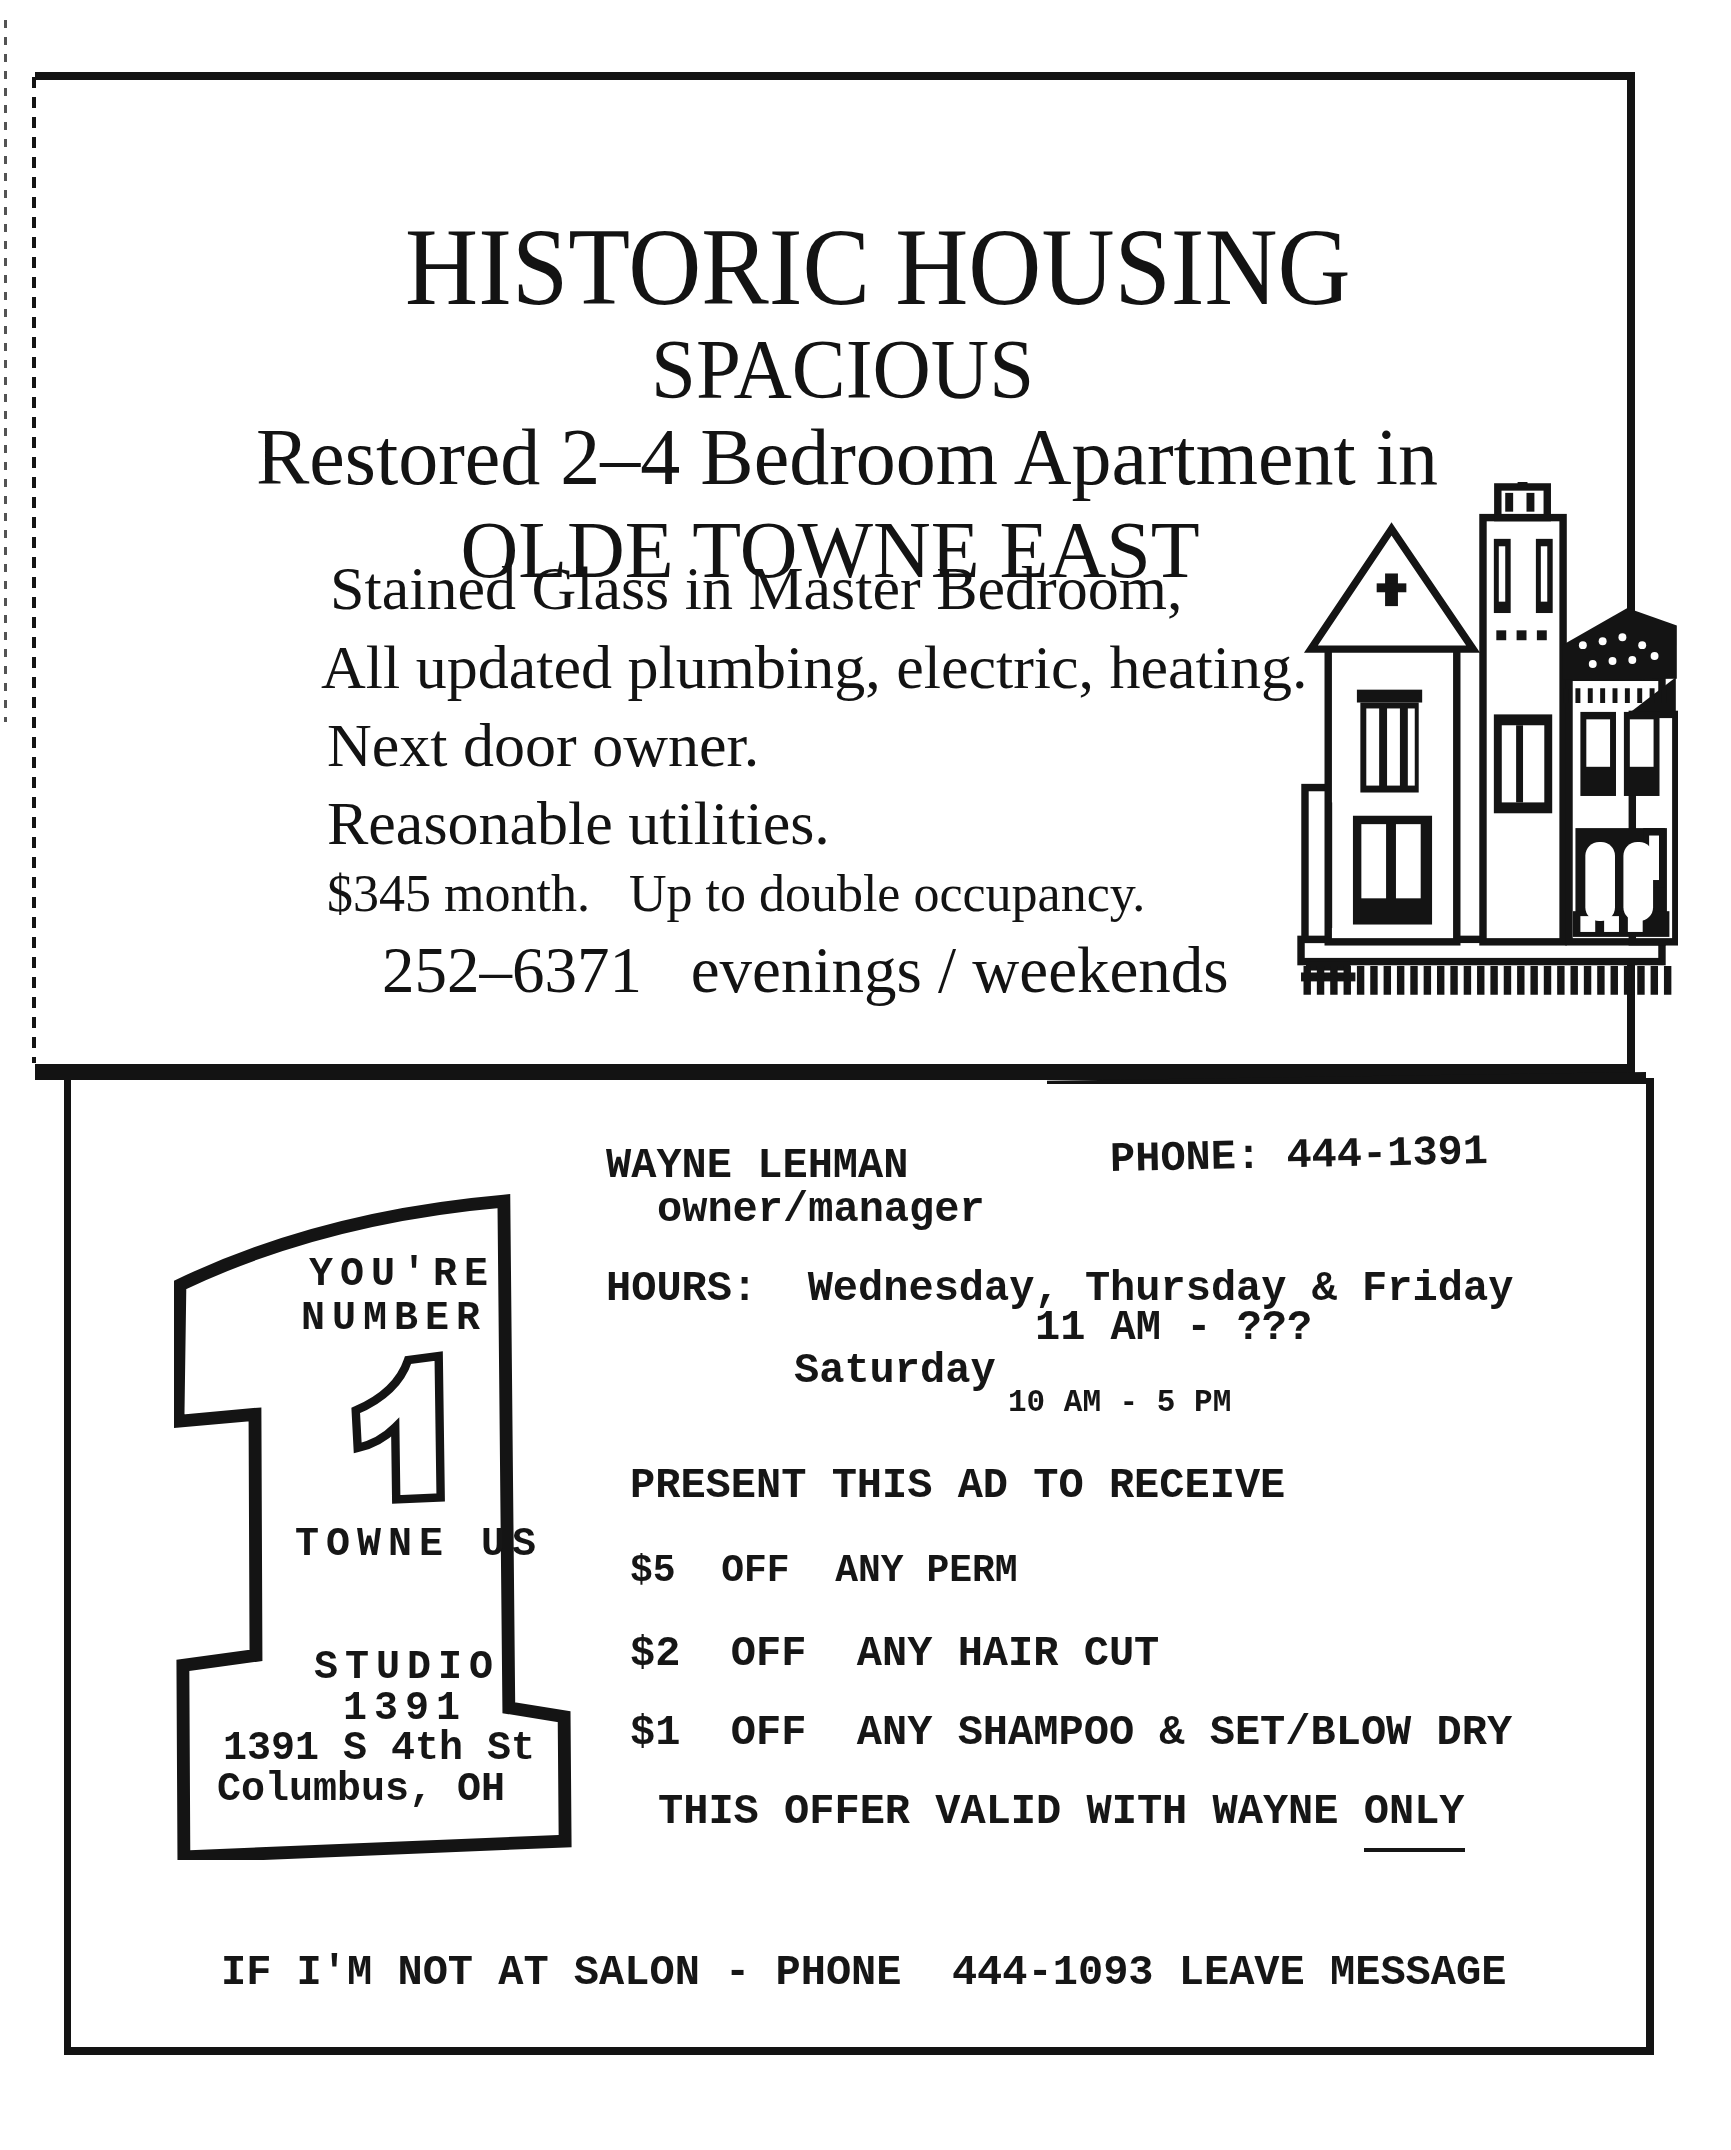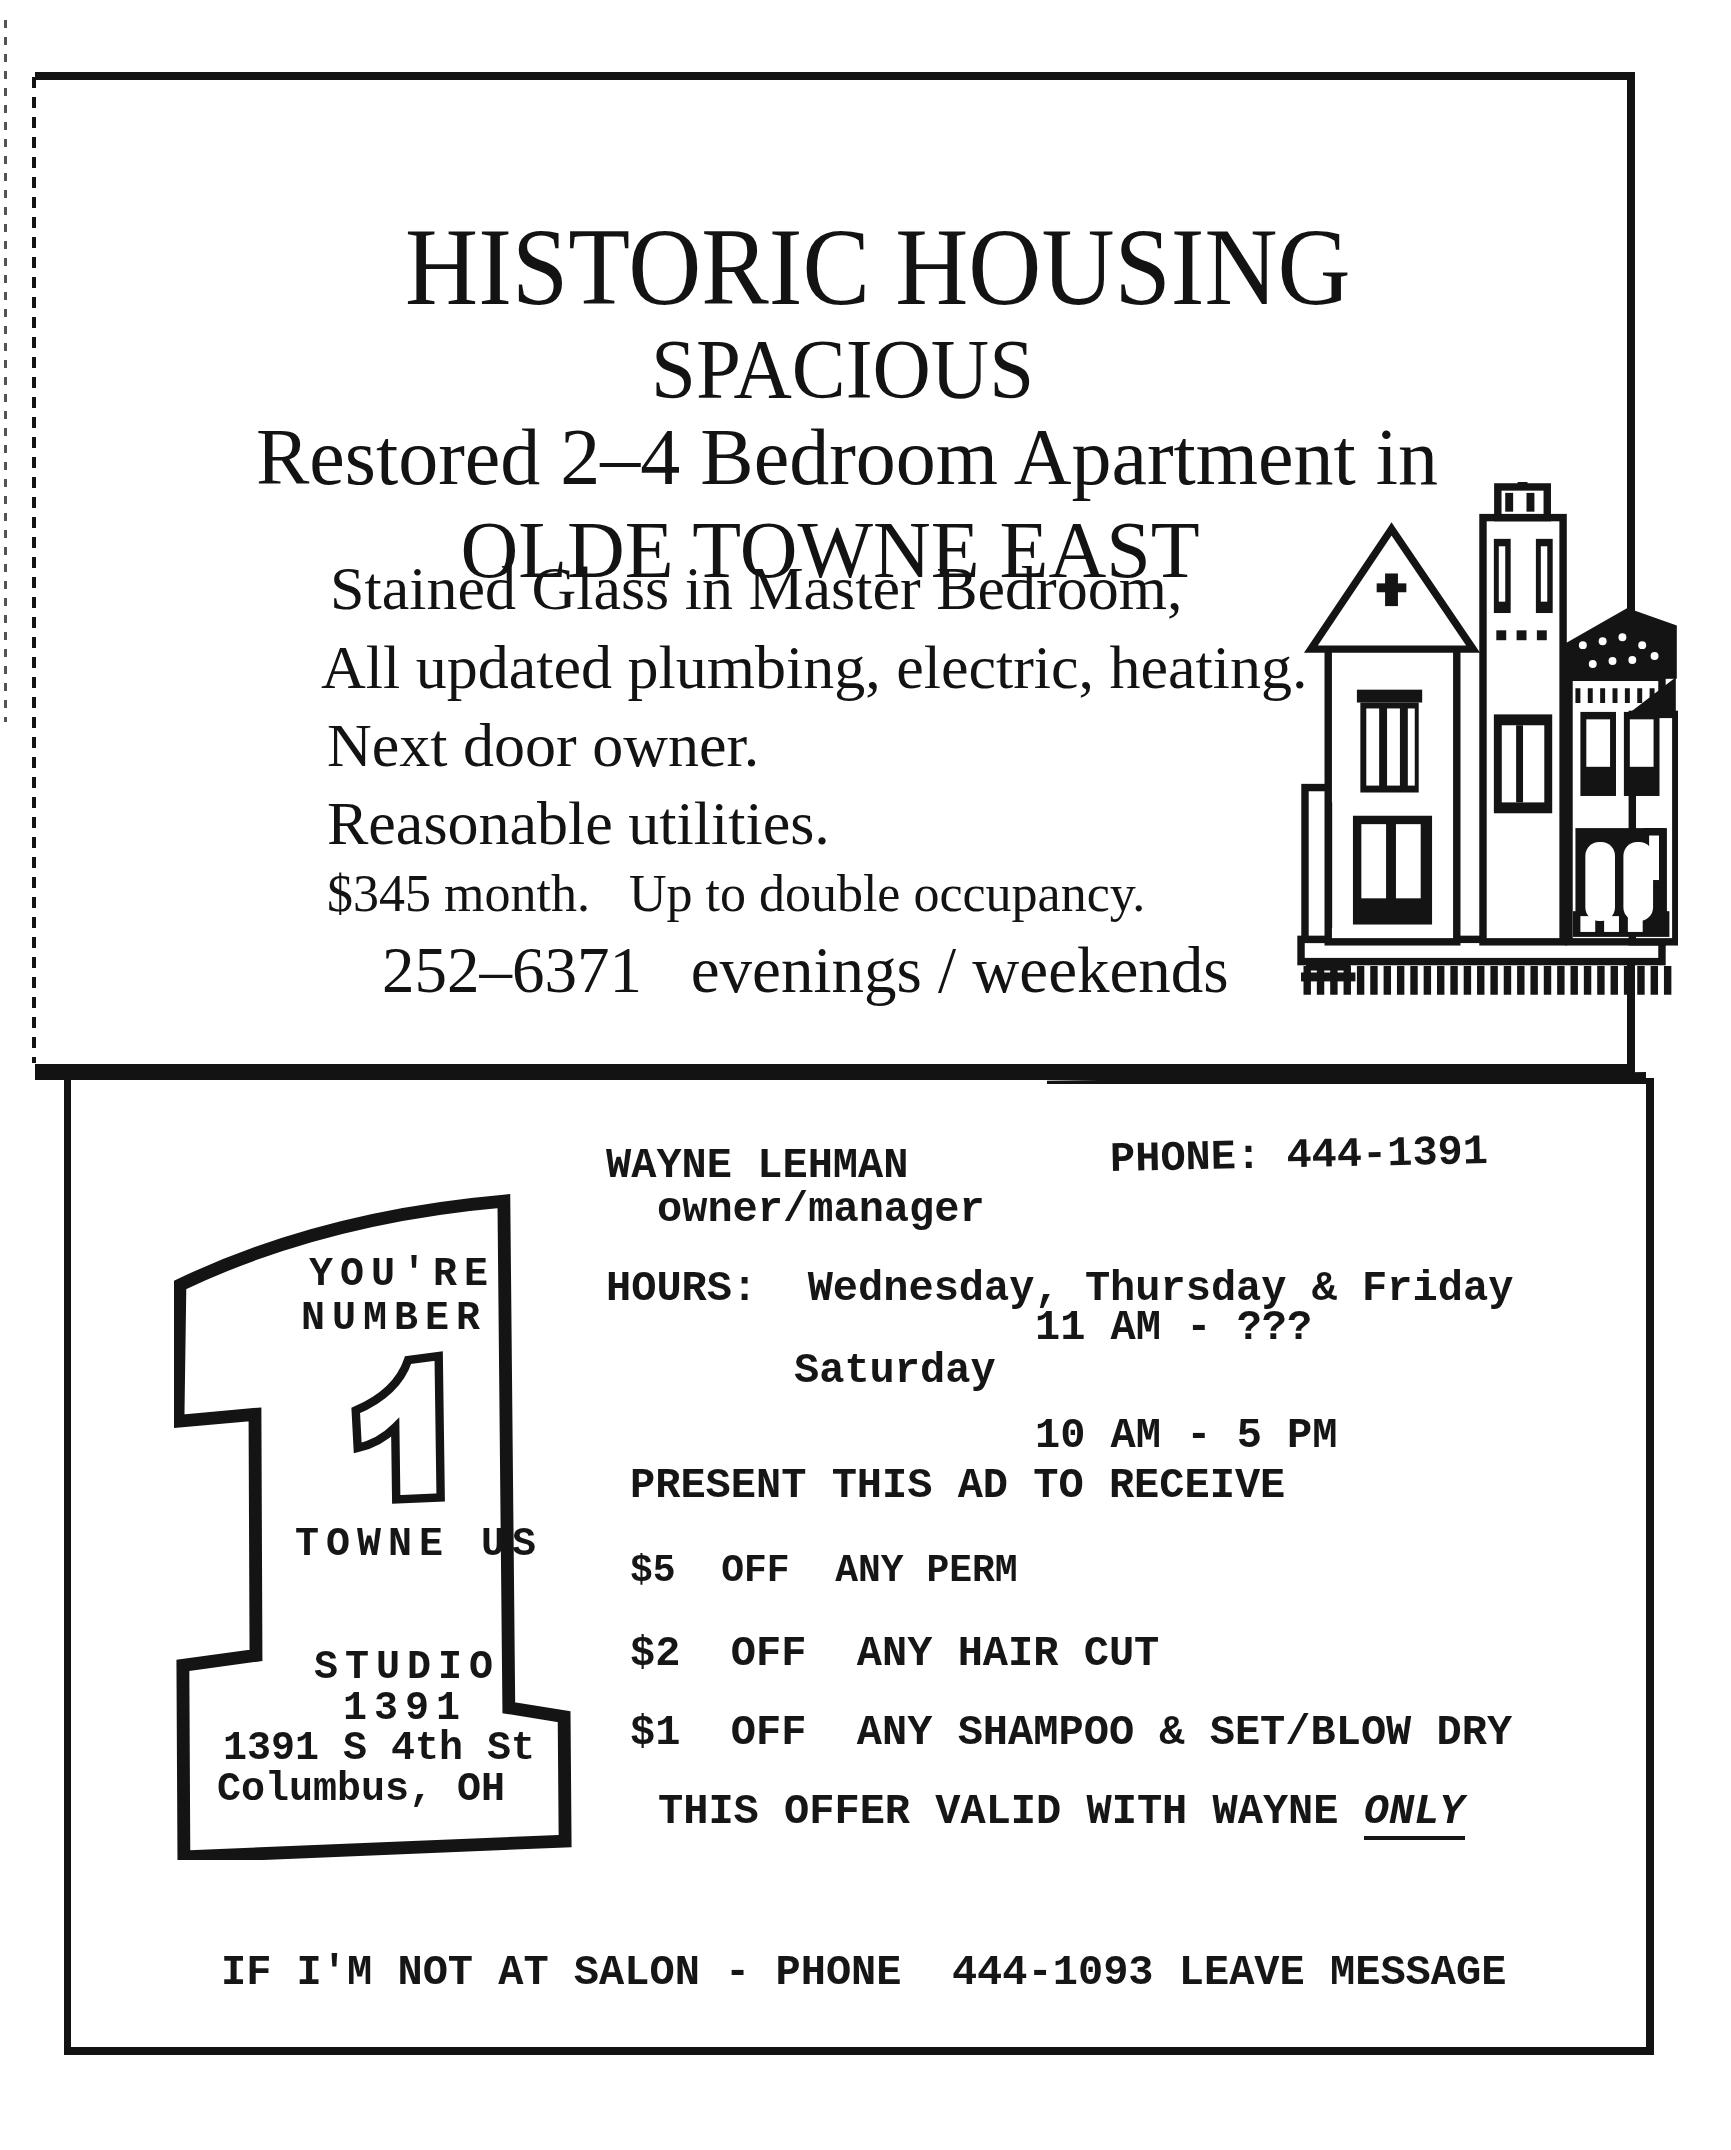--- a/index.html
+++ b/index.html
@@ -15,21 +15,21 @@
   .salon-box{position:absolute;left:64px;top:1078px;width:1575px;height:969px;
     border-left:7px solid #131313;border-right:8px solid #131313;border-bottom:8px solid #131313;}
   .salon-box .top-dash{position:absolute;left:588px;top:-2px;width:163px;height:3.5px;background:#131313;}
   .salon-box .top-wedge{position:absolute;left:976px;top:-6px;width:599px;height:12px;background:#131313;
     clip-path:polygon(0 72%,100% 0,100% 100%,0 100%);}
   
   .s{position:absolute;font-family:"Liberation Serif",serif;color:#131313;line-height:1;white-space:pre;}
   .m{position:absolute;font-family:"Liberation Mono",monospace;font-weight:700;color:#161616;line-height:1;white-space:pre;}
   .center{left:35px;width:1592px;text-align:center;}
   .center > span{display:inline-block;}
-  .u-only{border-bottom:4.4px solid #161616;padding-bottom:0;font-style:italic;}
+  .u-only{border-bottom:4.4px solid #161616;padding-bottom:12px;}
   
   .house{position:absolute;left:1285px;top:482px;width:393px;height:534px;}
   .numone{position:absolute;left:174px;top:1193px;width:400px;height:667px;}
   .numone svg{position:absolute;left:0;top:0;}
   .numone .m{font-size:40px;}
 </style>
 </head>
 <body>
 
 <div class="page">
@@ -150,21 +150,21 @@
     <div class="m" style="left:43px;top:577px;">Columbus, OH</div>
   </div>
 
   <div class="m" style="left:606px;top:1145px;font-size:42px;">WAYNE LEHMAN</div>
   <div class="m" style="left:1110px;top:1135px;font-size:42px;transform:rotate(-1.2deg);">PHONE: 444-1391</div>
   <div class="m" style="left:657px;top:1189px;font-size:42px;">owner/manager</div>
 
   <div class="m" style="left:606px;top:1268px;font-size:42px;">HOURS:  Wednesday, Thursday &amp; Friday</div>
   <div class="m" style="left:1035px;top:1307px;font-size:42px;">11 AM - ???</div>
   <div class="m" style="left:794px;top:1350px;font-size:42px;">Saturday</div>
-  <div class="m" style="left:1035px;top:1387px;font-size:42px;margin-top:28px;">10 AM - 5 PM</div>
+  <div class="m" style="left:1008px;top:1387px;font-size:31px;">10 AM - 5 PM</div>
 
   <div class="m" style="left:630px;top:1465px;font-size:42px;">PRESENT THIS AD TO RECEIVE</div>
   <div class="m" style="left:630px;top:1552px;font-size:38px;">$5  OFF  ANY PERM</div>
   <div class="m" style="left:630px;top:1633px;font-size:42px;">$2  OFF  ANY HAIR CUT</div>
   <div class="m" style="left:630px;top:1712px;font-size:42px;">$1  OFF  ANY SHAMPOO &amp; SET/BLOW DRY</div>
 
   <div class="m" style="left:658px;top:1791px;font-size:42px;"><span>THIS OFFER VALID WITH WAYNE </span><span class="u-only">ONLY</span></div>
 
   <div class="m" style="left:221px;top:1952px;font-size:42px;">IF I'M NOT AT SALON - PHONE  444-1093 LEAVE MESSAGE</div>
 </div>

